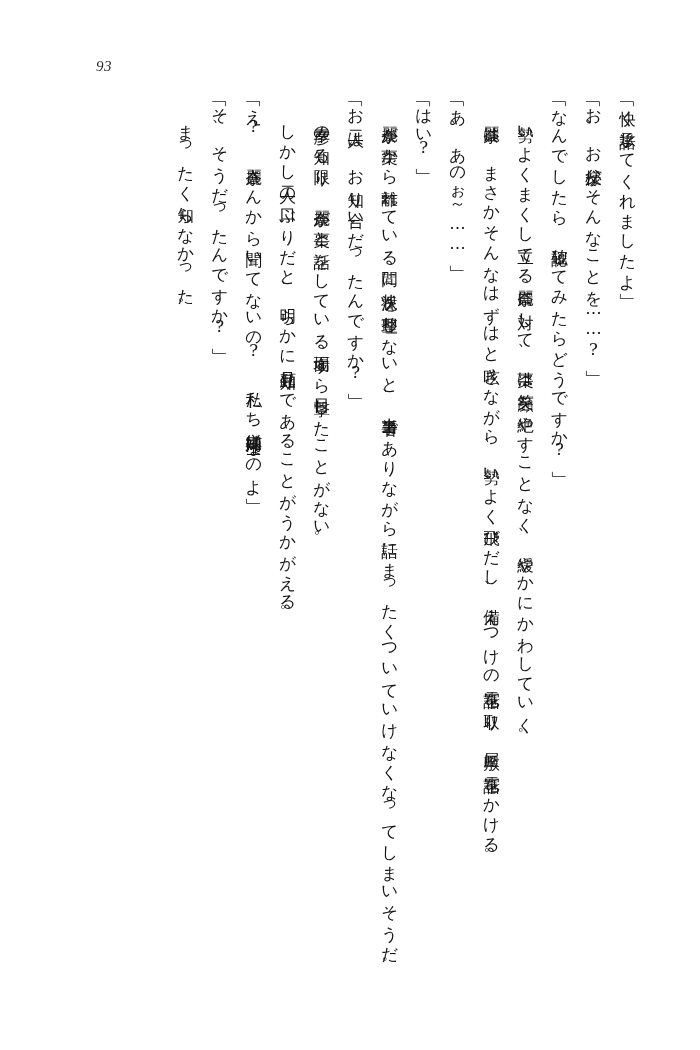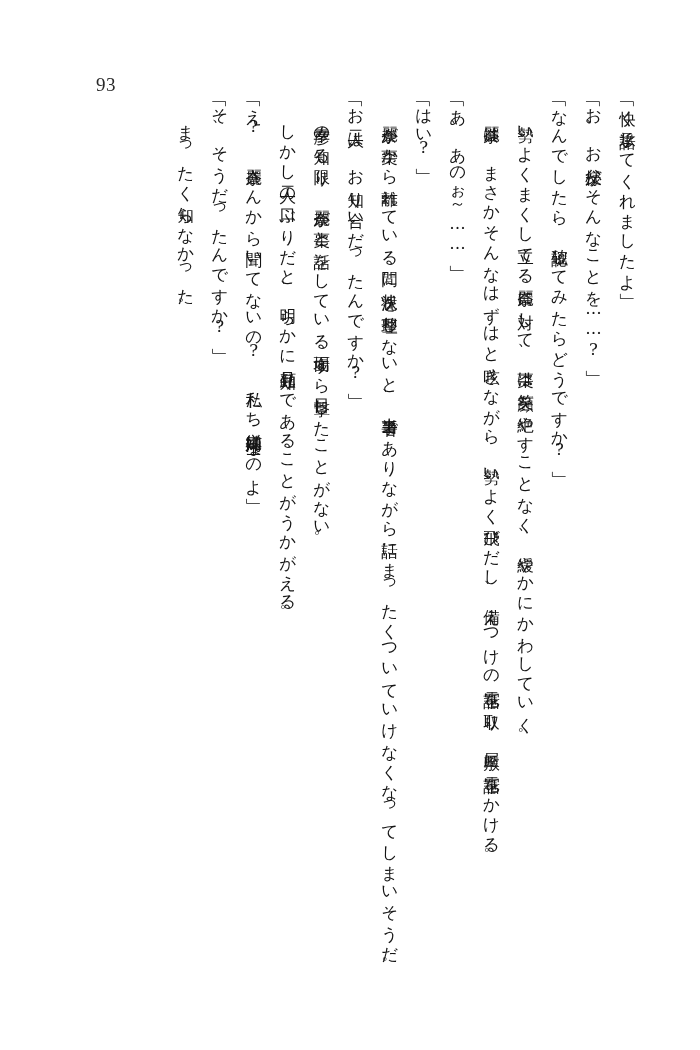--- a/index.html
+++ b/index.html
@@ -18,25 +18,25 @@
     position: relative;
     width: 700px;
     height: 1050px;
     background: #ffffff;
     box-sizing: border-box;
   }
   .page-number {
     position: absolute;
     top: 58px;
     left: 96px;
-    font-size: 19px;
+    font-size: 15px;
+    font-style: italic;
     font-family: "Liberation Serif", "DejaVu Serif", serif;
     color: #2a2a2a;
     letter-spacing: 0.5px;
-    margin-top: 16px;
   }
   .text-block {
     position: absolute;
     top: 96px;
     right: 56px;
     height: 880px;
     width: 560px;
     writing-mode: vertical-rl;
     text-orientation: upright;
     font-size: 16.5px;

